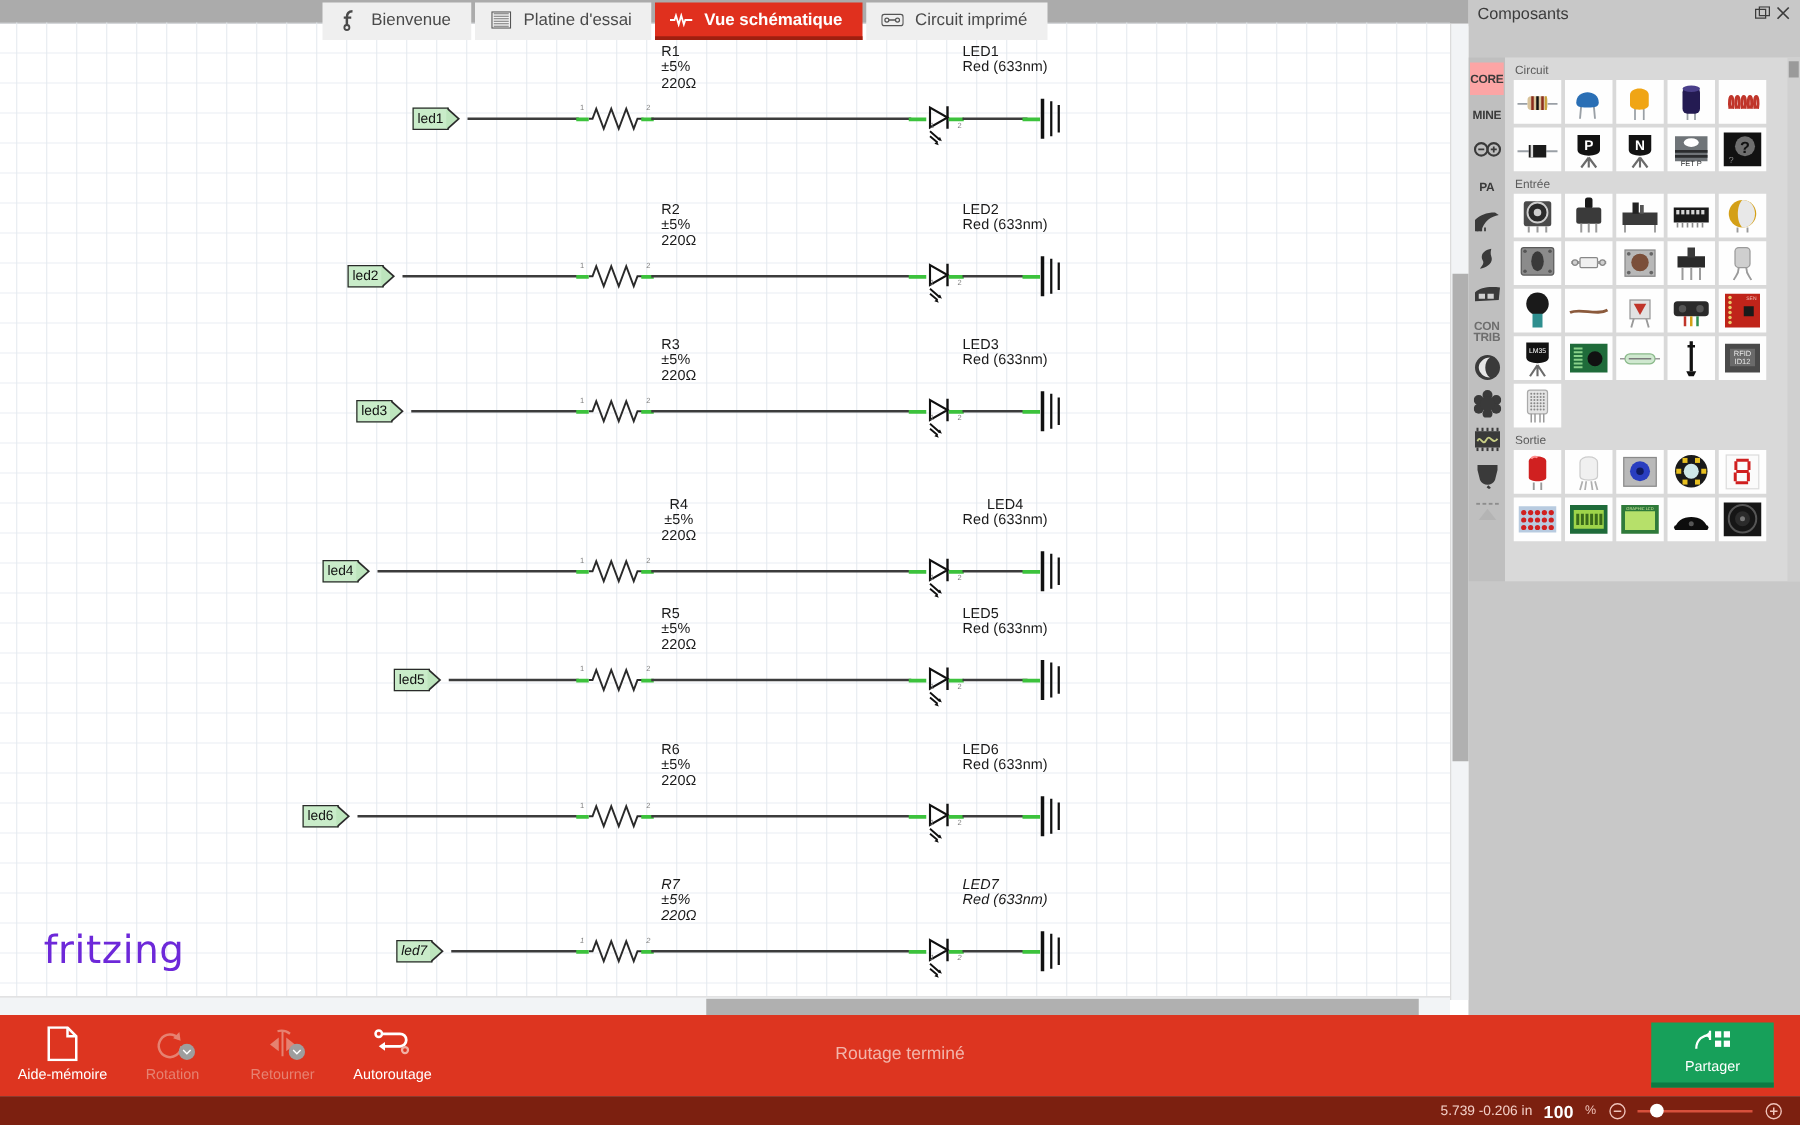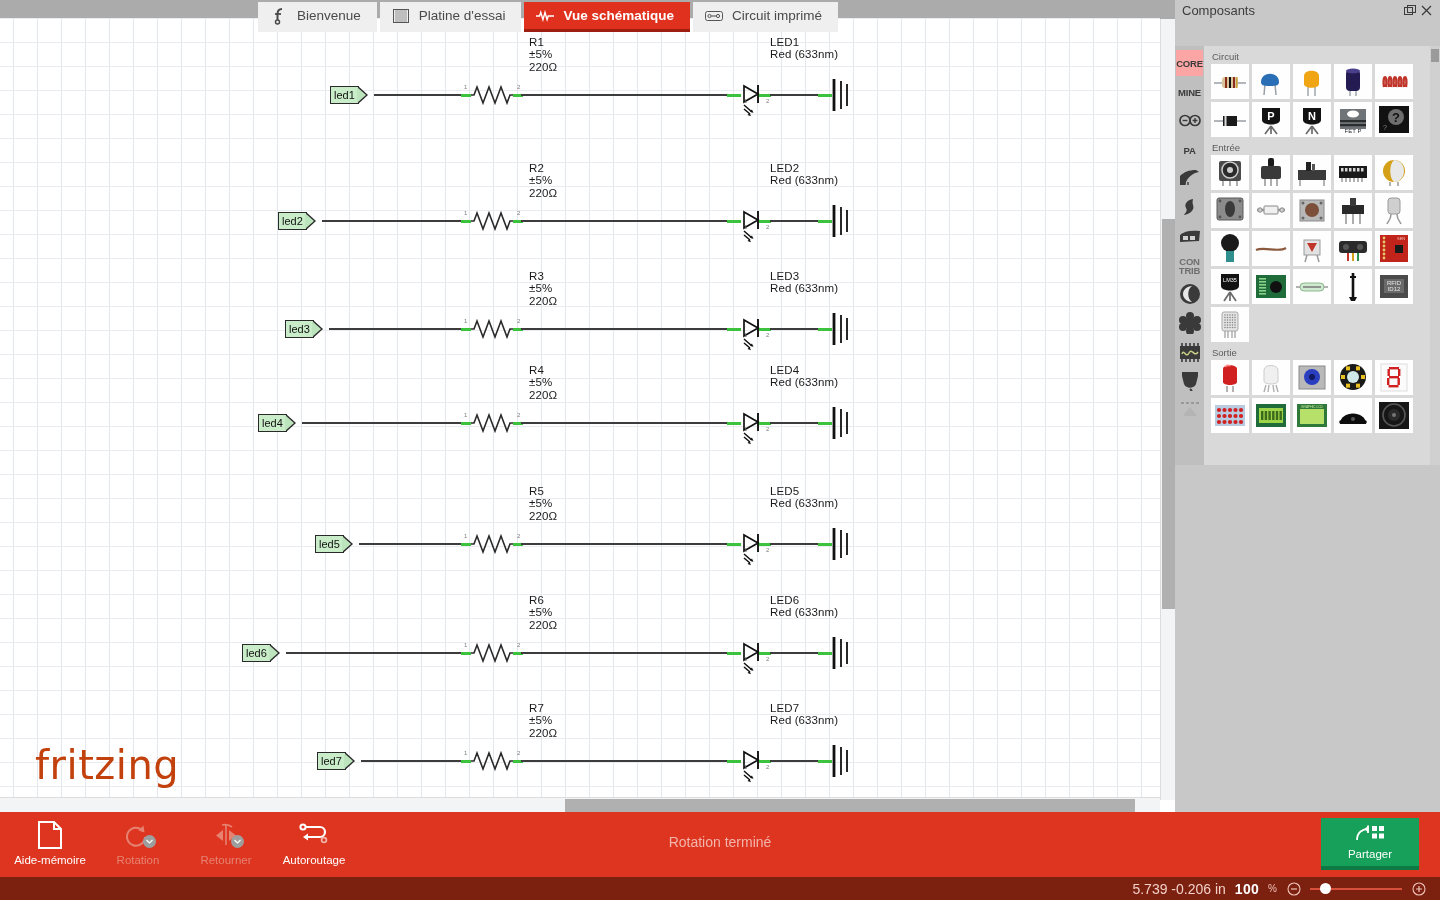--- a/index.html
+++ b/index.html
@@ -91,21 +91,21 @@
   
   .res { position: absolute; top: 4px; }
   
   .led { position: absolute; top: 0px; }
   
   .bars { position: absolute; top: 2px; }
 
   
   .watermark {
     position: absolute; left: 35px; top: 742px;
-    font-size: 40px; color: #c2410c; letter-spacing: 0.5px;
+    font-size: 31px; color: #6d28d9; letter-spacing: 0.5px;
     font-family: "DejaVu Sans", sans-serif;
   }
 
   
   .vscroll {
     position: absolute; right: 0px; top: 19px; width: 15px; height: 781px;
     background: #f2f4f6; border-left: 1px solid #dcdcdc;
   }
   .vthumb {
     position: absolute; left: 1px; top: 200px; width: 13px; height: 390px;
@@ -223,21 +223,21 @@
     background: #17a05a; border-bottom: 4px solid #0d7a43;
     display: flex; flex-direction: column; align-items: center; justify-content: center;
     gap: 3px; color: #ffffff; font-size: 11.5px;
   }
 
   .statusbar {
     position: absolute; left: 0; top: 877px; width: 1440px; height: 23px;
     background: #7c2010; display: flex; align-items: center; justify-content: flex-end;
     padding-right: 14px; gap: 9px; color: #f6d9d3; font-size: 10.5px;
   }
-  .coords { font-size: 14px; color: #f3cfc7; }
+  .coords { font-size: 11px; color: #f3cfc7; }
   .zoomval { font-size: 14px; font-weight: bold; color: #ffffff; letter-spacing: .3px; }
   .zoompct { font-size: 10px; color: #f0c3ba; }
   .zminus, .zplus { width: 15px; height: 15px; display: flex; align-items: center; justify-content: center; }
   .slider { position: relative; width: 92px; height: 14px; display: flex; align-items: center; }
   .slider .track { position: absolute; left: 0; right: 0; height: 2px; background: #d8503c; }
   .slider .knob { position: absolute; left: 10px; width: 11px; height: 11px; border-radius: 50%; background: #ffffff; }
 </style>
 </head>
 <body>
 
@@ -369,21 +369,21 @@
             <div class="greenpad" style="left:759px;width:12px"></div>
             <div class="wire" style="left:770px;width:52px"></div>
             <div class="greenpad" style="left:818px;width:14px"></div>
             <div class="bars" style="left:831px"><svg width="22" height="34" viewBox="0 0 22 34">
                 <path d="M3 1 L3 33" stroke="#111" stroke-width="2.8"></path>
                 <path d="M10 3 L10 31" stroke="#111" stroke-width="1.8"></path>
                 <path d="M16 6 L16 28" stroke="#111" stroke-width="1.8"></path>
               </svg></div>
           </div>
         </div>
-        <div class="row" style="top: 346px;">
+        <div class="row" style="top: 380px; text-align: center;">
           <div class="lbl-r">
             <div>R4</div>
             <div>±5%</div>
             <div>220Ω</div>
           </div>
           <div class="lbl-led">
             <div>LED4</div>
             <div>Red (633nm)</div>
           </div>
           <div class="net">
@@ -498,21 +498,21 @@
             <div class="greenpad" style="left:759px;width:12px"></div>
             <div class="wire" style="left:770px;width:52px"></div>
             <div class="greenpad" style="left:818px;width:14px"></div>
             <div class="bars" style="left:831px"><svg width="22" height="34" viewBox="0 0 22 34">
                 <path d="M3 1 L3 33" stroke="#111" stroke-width="2.8"></path>
                 <path d="M10 3 L10 31" stroke="#111" stroke-width="1.8"></path>
                 <path d="M16 6 L16 28" stroke="#111" stroke-width="1.8"></path>
               </svg></div>
           </div>
         </div>
-        <div class="row" style="top: 684px;">
+        <div class="row" style="top: 684px; font-style: italic;">
           <div class="lbl-r">
             <div>R7</div>
             <div>±5%</div>
             <div>220Ω</div>
           </div>
           <div class="lbl-led">
             <div>LED7</div>
             <div>Red (633nm)</div>
           </div>
           <div class="net">
@@ -1262,21 +1262,21 @@
             <svg width="30" height="24" viewBox="0 0 30 24">
               <circle cx="4" cy="4" r="2.6" fill="none" stroke="#ffffff" stroke-width="2"></circle>
               <path d="M7 4 H21 A5 5 0 0 1 21 14 H6" fill="none" stroke="#ffffff" stroke-width="2.2"></path>
               <path d="M9 10.5 L4 14 L9 17.5 Z" fill="#ffffff"></path>
               <circle cx="25" cy="17" r="2.4" fill="none" stroke="#f0b0a4" stroke-width="1.8"></circle>
             </svg>
           </div>
           <div>Autoroutage</div>
         </div>
       </div>
-    <div class="routing">Rotation terminé</div>
+    <div class="routing">Routage terminé</div>
     <div class="share">
       <span>
         <svg width="30" height="18" viewBox="0 0 30 18">
           <path d="M2 15 C2 7 8 4 13 4 M13 4 L13 0.5 L13 8" fill="none" stroke="#fff" stroke-width="1.8"></path>
           <path d="M9.5 4 L13.5 0.5 L13.5 7.8 Z" fill="#fff"></path>
           <rect x="17" y="1" width="5" height="5" fill="#fff"></rect>
           <rect x="24" y="1" width="5" height="5" fill="#fff"></rect>
           <rect x="17" y="8.5" width="5" height="5" fill="#fff"></rect>
           <rect x="24" y="8.5" width="5" height="5" fill="#fff"></rect>
         </svg>

